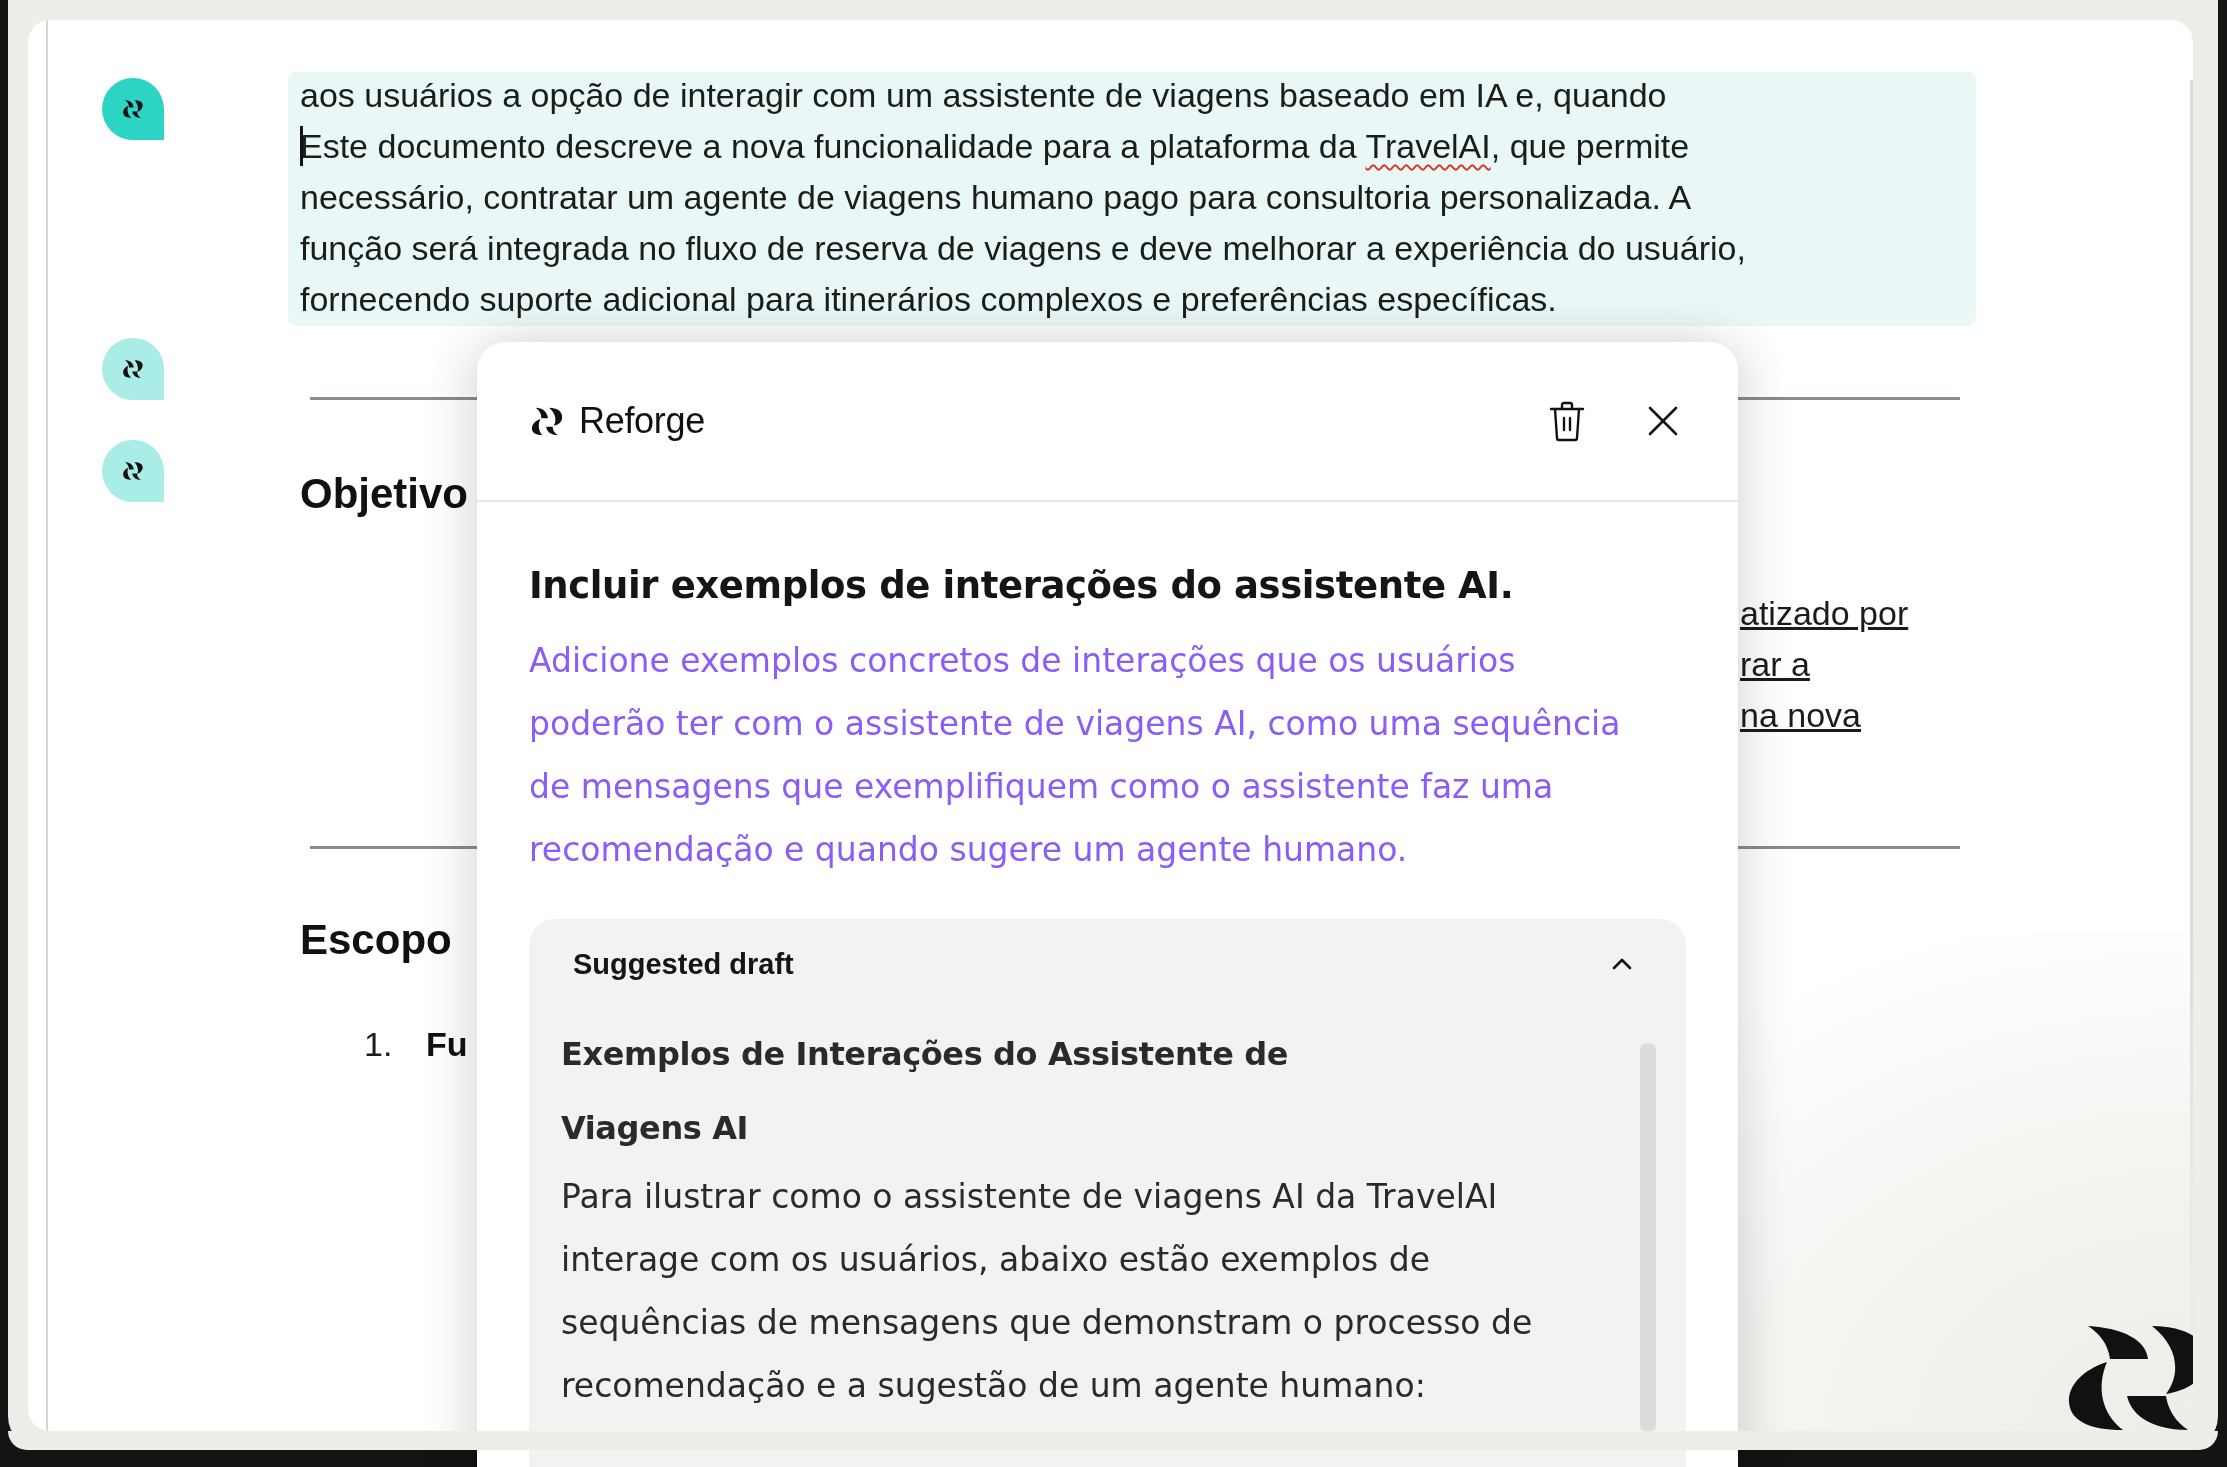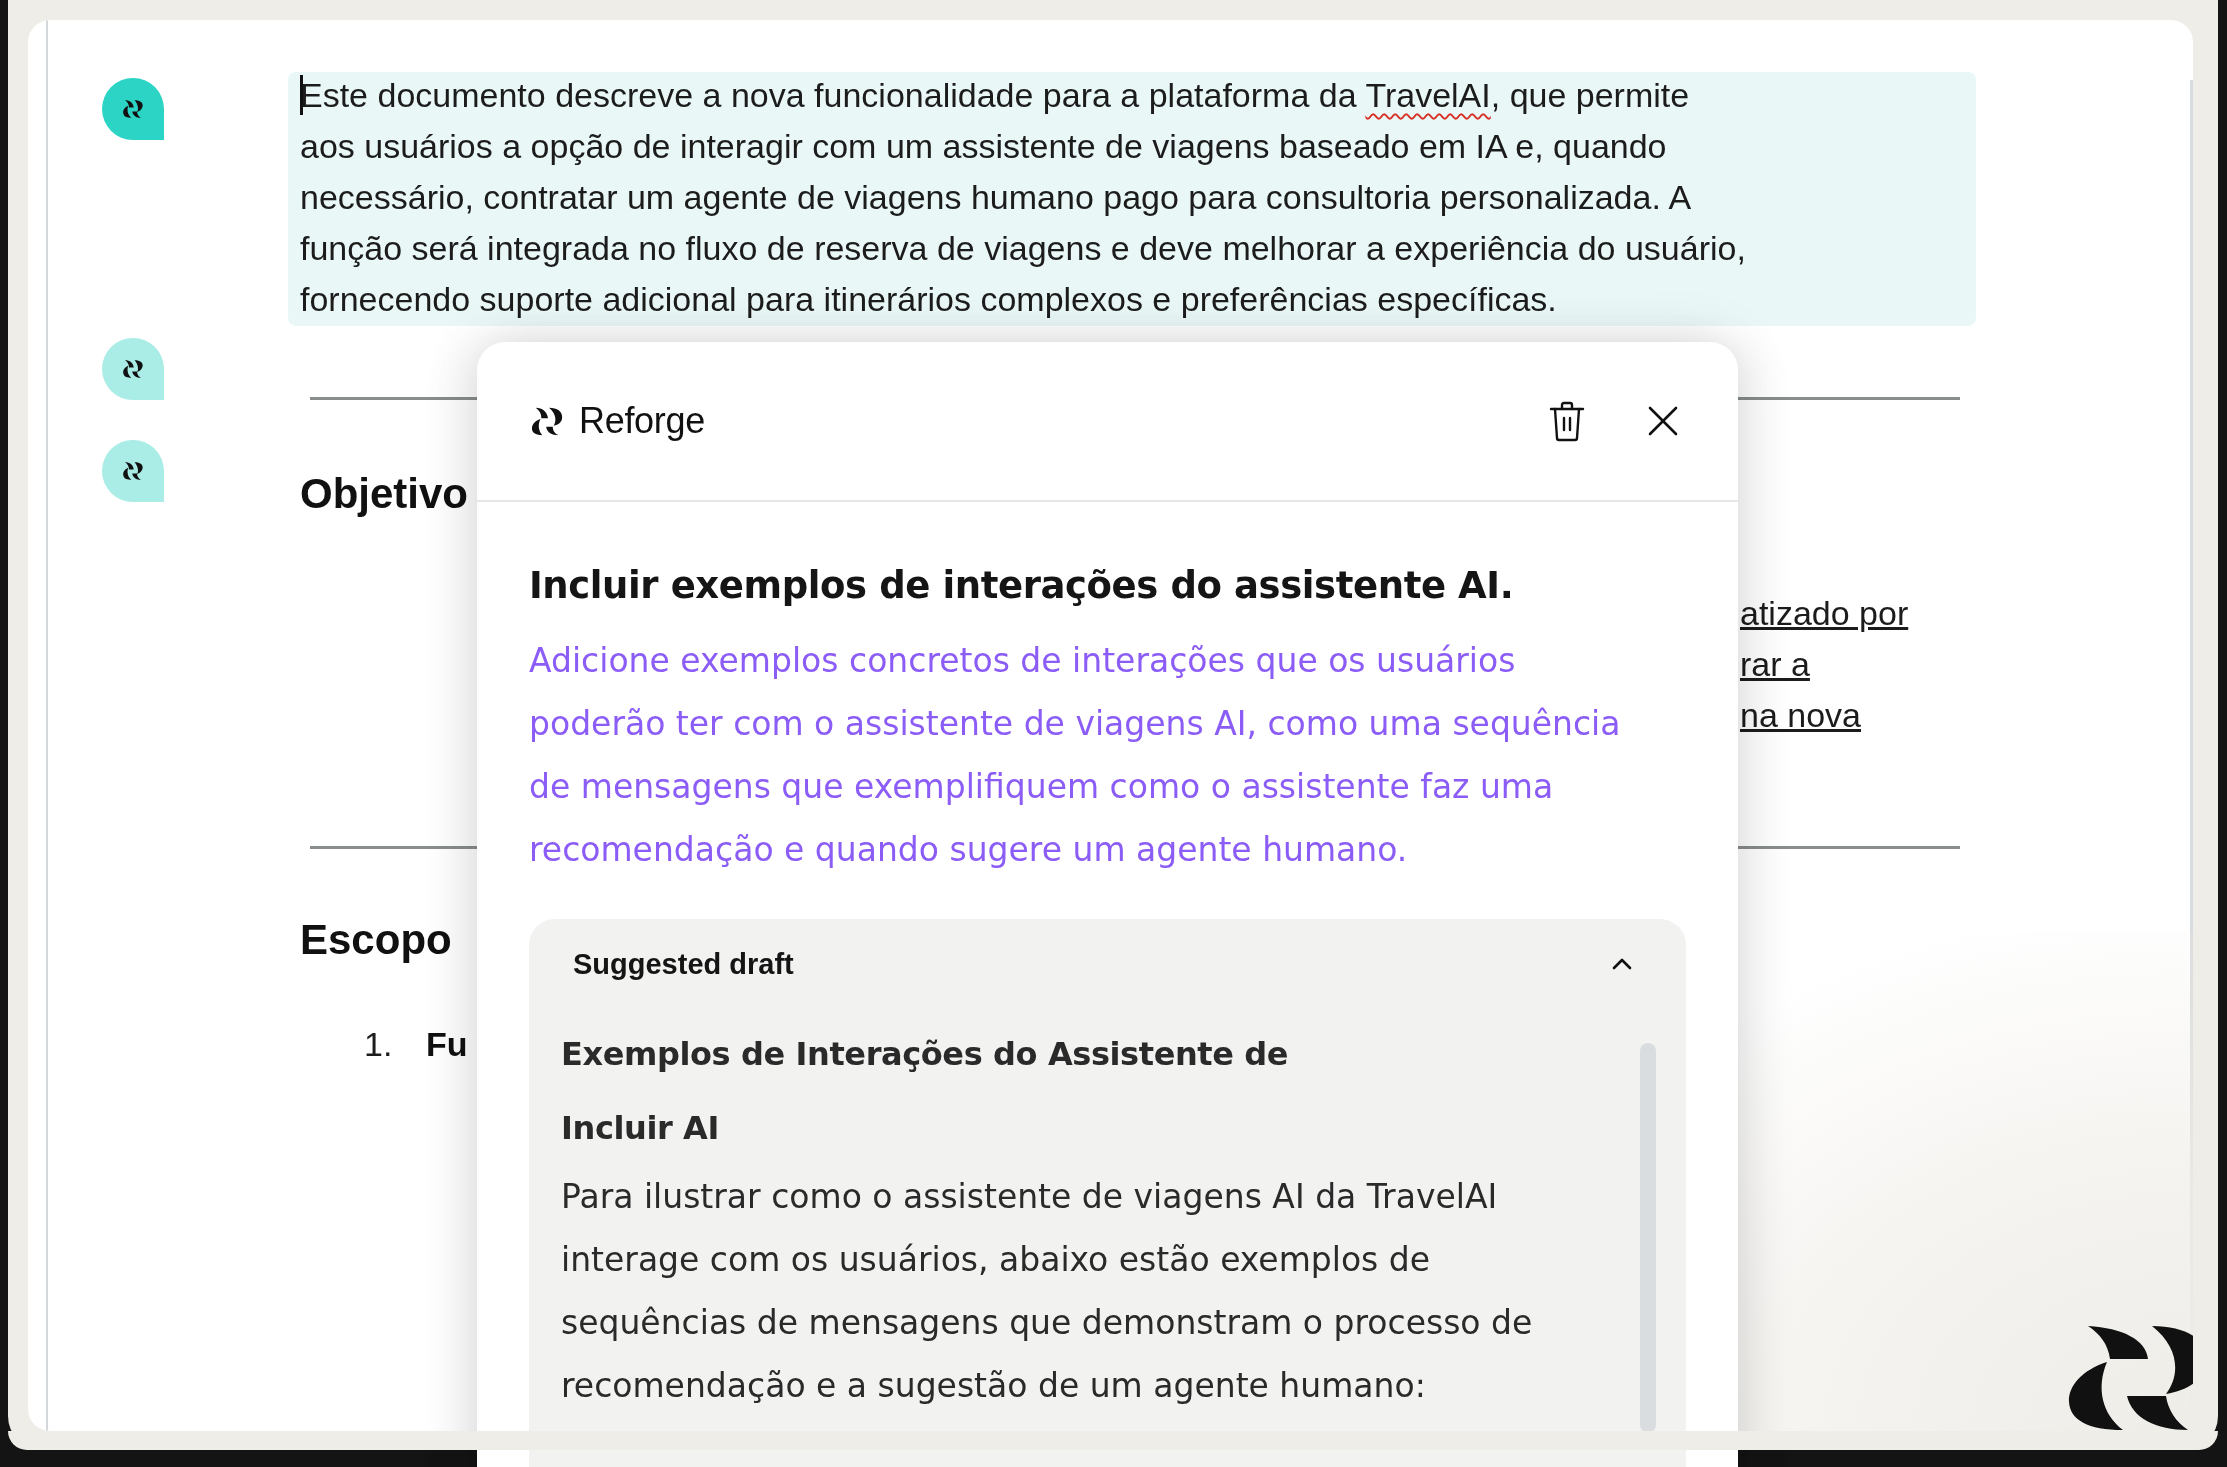--- a/index.html
+++ b/index.html
@@ -144,22 +144,22 @@
       <path d="M10 9 C16 9 20 12 21 18 L15 18 C15 14 13 11 10 9 Z" fill="#111"></path>
       <path d="M22 9 C29 9 33 12 32 17 C31 21 28 23 25 24 C27 21 27 15 22 9 Z" fill="#111"></path>
       <path d="M14 16 C9 18 7 22 8 26 C9 30 13 31 18 31 C14 28 12 22 14 16 Z" fill="#111"></path>
       <path d="M19 23 L25 23 C25 27 27 29 30 31 C24 31 20 28 19 23 Z" fill="#111"></path>
     </svg>
   </div>
 
   <div class="doc">
     <div class="highlight"></div>
     <div class="para" style="left:272px; top:50px;">
+      <span class="line">aos usuários a opção de interagir com um assistente de viagens baseado em IA e, quando</span>
       <span class="line"><span class="cursor"></span><span>Este documento descreve a nova funcionalidade para a plataforma da </span><span class="spell">TravelAI</span><span>, que permite</span></span>
-      <span class="line">aos usuários a opção de interagir com um assistente de viagens baseado em IA e, quando</span>
       <span class="line">necessário, contratar um agente de viagens humano pago para consultoria personalizada. A</span>
       <span class="line">função será integrada no fluxo de reserva de viagens e deve melhorar a experiência do usuário,</span>
       <span class="line">fornecendo suporte adicional para itinerários complexos e preferências específicas.</span>
     </div>
 
     <div class="rule" style="left:282px; top:377px; width:1650px;"></div>
 
     <div class="heading" style="left:272px; top:450px;">Objetivo</div>
 
     <div class="para" style="left:1712px; top:568px;text-decoration:underline;">
@@ -229,21 +229,21 @@
         <span class="draft-label">Suggested draft</span>
         <div class="draft-toggle">
           <svg viewBox="0 0 30 30" fill="none" stroke="#111" stroke-width="2.6" stroke-linecap="round" stroke-linejoin="round">
             <path d="M7 19 L15 11 L23 19"></path>
           </svg>
         </div>
       </div>
       <div class="draft-content">
         <div class="draft-title">
           <div>Exemplos de Interações do Assistente de</div>
-          <div>Incluir AI</div>
+          <div>Viagens AI</div>
         </div>
         <div class="draft-text">
           <div>Para ilustrar como o assistente de viagens AI da TravelAI</div>
           <div>interage com os usuários, abaixo estão exemplos de</div>
           <div>sequências de mensagens que demonstram o processo de</div>
           <div>recomendação e a sugestão de um agente humano:</div>
         </div>
       </div>
       <div class="draft-scroll"></div>
     </div>

